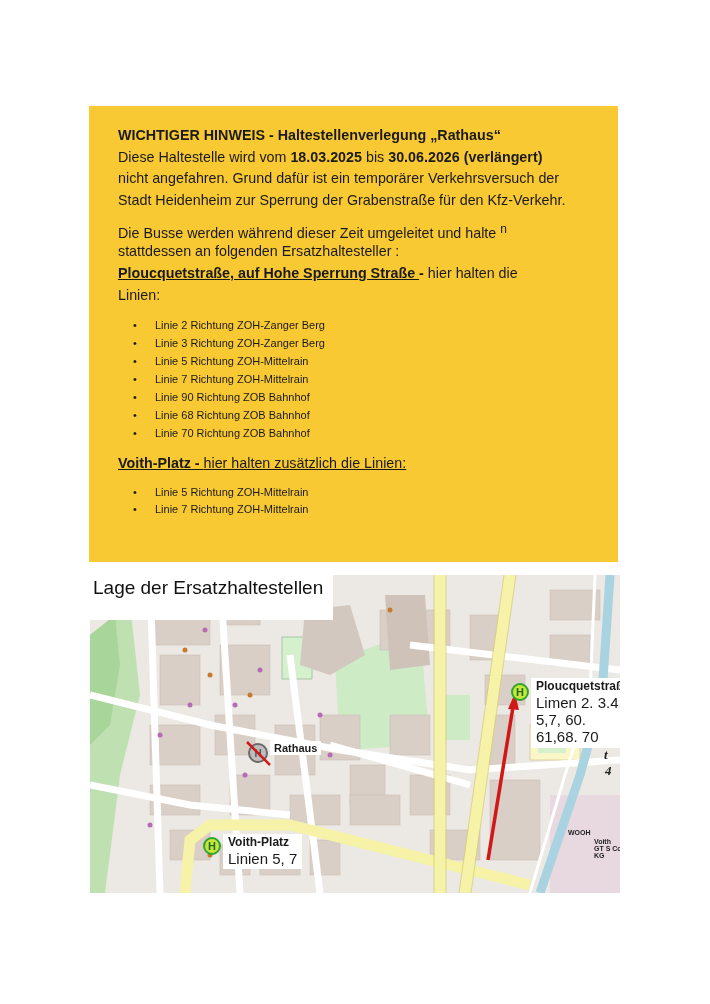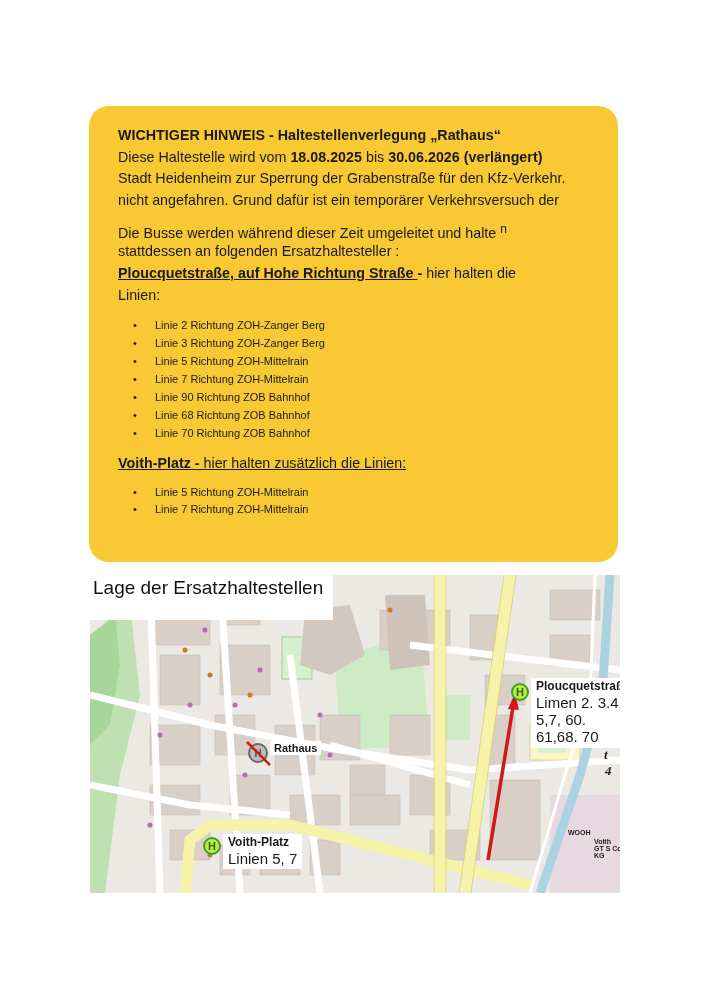--- a/index.html
+++ b/index.html
@@ -2,21 +2,21 @@
 <html><head>
 <meta charset="utf-8">
 <style>
   html, body { margin: 0; padding: 0; }
   body {
     width: 710px; height: 1004px; background: #ffffff; position: relative;
     font-family: "Liberation Sans", sans-serif; color: #1a1a1a; overflow: hidden;
   }
   .notice {
     position: absolute; left: 89px; top: 106px; width: 529px; height: 456px;
-    background: #f9c934; box-sizing: border-box; padding: 19px 0 0 29px; border-radius: 20px;
+    background: #f9c934; box-sizing: border-box; padding: 19px 0 0 29px;
   }
   .notice p { margin: 0; font-size: 14.3px; line-height: 21.5px; }
   .title { font-weight: bold; }
   .b { font-weight: bold; }
   .para2 { margin-top: 14px !important; line-height: 17px !important; }
   .para2 .sup { position: relative; top: -5px; font-size: 12px; margin-left: 4px; }
   .stopline { margin-top: 3px !important; }
   .stopname { font-weight: bold; text-decoration: underline; }
   ul.lines { list-style: none; margin: 10px 0 0 0; padding: 0 0 0 15px; }
   ul.lines li { font-size: 11px; line-height: 18px; position: relative; padding-left: 22px; }
@@ -45,27 +45,27 @@
     color: #1b6b1b; font-weight: bold; font-size: 11px; text-align: center; line-height: 14px;
   }
   .rathaus-label { position: absolute; background: #fff; font-weight: bold; font-size: 11px; padding: 1px 4px; }
   .small-lbl { position: absolute; font-size: 7px; color: #222; font-weight: bold; }
 </style>
 </head>
 <body>
 
 <div class="notice">
   <p class="title">WICHTIGER HINWEIS - Haltestellenverlegung „Rathaus“</p>
-  <p><span>Diese Haltestelle wird vom </span><span class="b">18.08.2025</span><span> bis </span><span class="b">30.06.2026 (verlängert)</span></p>
+  <p><span>Diese Haltestelle wird vom </span><span class="b">18.03.2025</span><span> bis </span><span class="b">30.06.2026 (verlängert)</span></p>
+  <p>nicht angefahren. Grund dafür ist ein temporärer Verkehrsversuch der</p>
   <p>Stadt Heidenheim zur Sperrung der Grabenstraße für den Kfz-Verkehr.</p>
-  <p>nicht angefahren. Grund dafür ist ein temporärer Verkehrsversuch der</p>
 
   <p class="para2"><span>Die Busse werden während dieser Zeit umgeleitet und halte</span><span class="sup">n</span><br><span>stattdessen an folgenden Ersatzhaltesteller :</span></p>
 
-  <p class="stopline"><span class="stopname">Ploucquetstraße, auf Hohe Richtung Straße </span><span class="b">- </span><span>hier halten die</span><br><span>Linien:</span></p>
+  <p class="stopline"><span class="stopname">Ploucquetstraße, auf Hohe Sperrung Straße </span><span class="b">- </span><span>hier halten die</span><br><span>Linien:</span></p>
   <ul class="lines">
     <li>Linie 2 Richtung ZOH-Zanger Berg</li>
     <li>Linie 3 Richtung ZOH-Zanger Berg</li>
     <li>Linie 5 Richtung ZOH-Mittelrain</li>
     <li>Linie 7 Richtung ZOH-Mittelrain</li>
     <li>Linie 90 Richtung ZOB Bahnhof</li>
     <li>Linie 68 Richtung ZOB Bahnhof</li>
     <li>Linie 70 Richtung ZOB Bahnhof</li>
   </ul>
 

